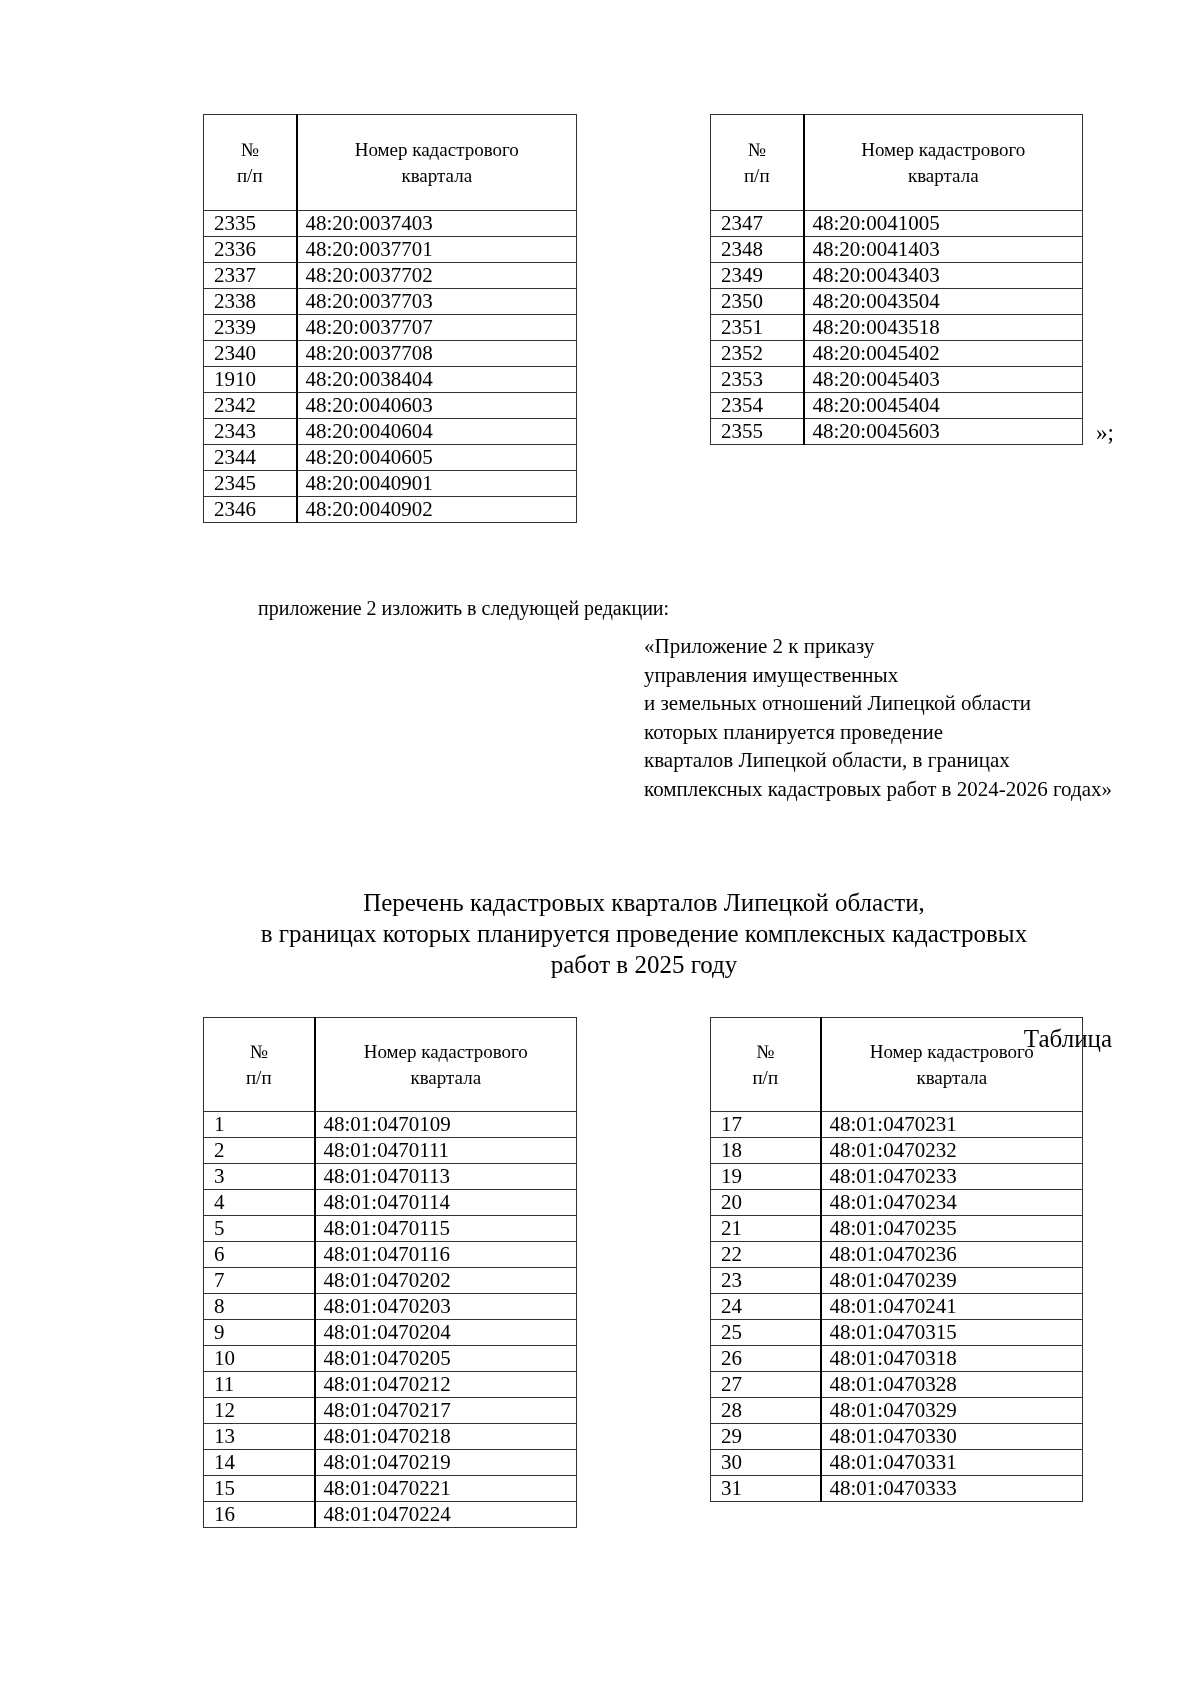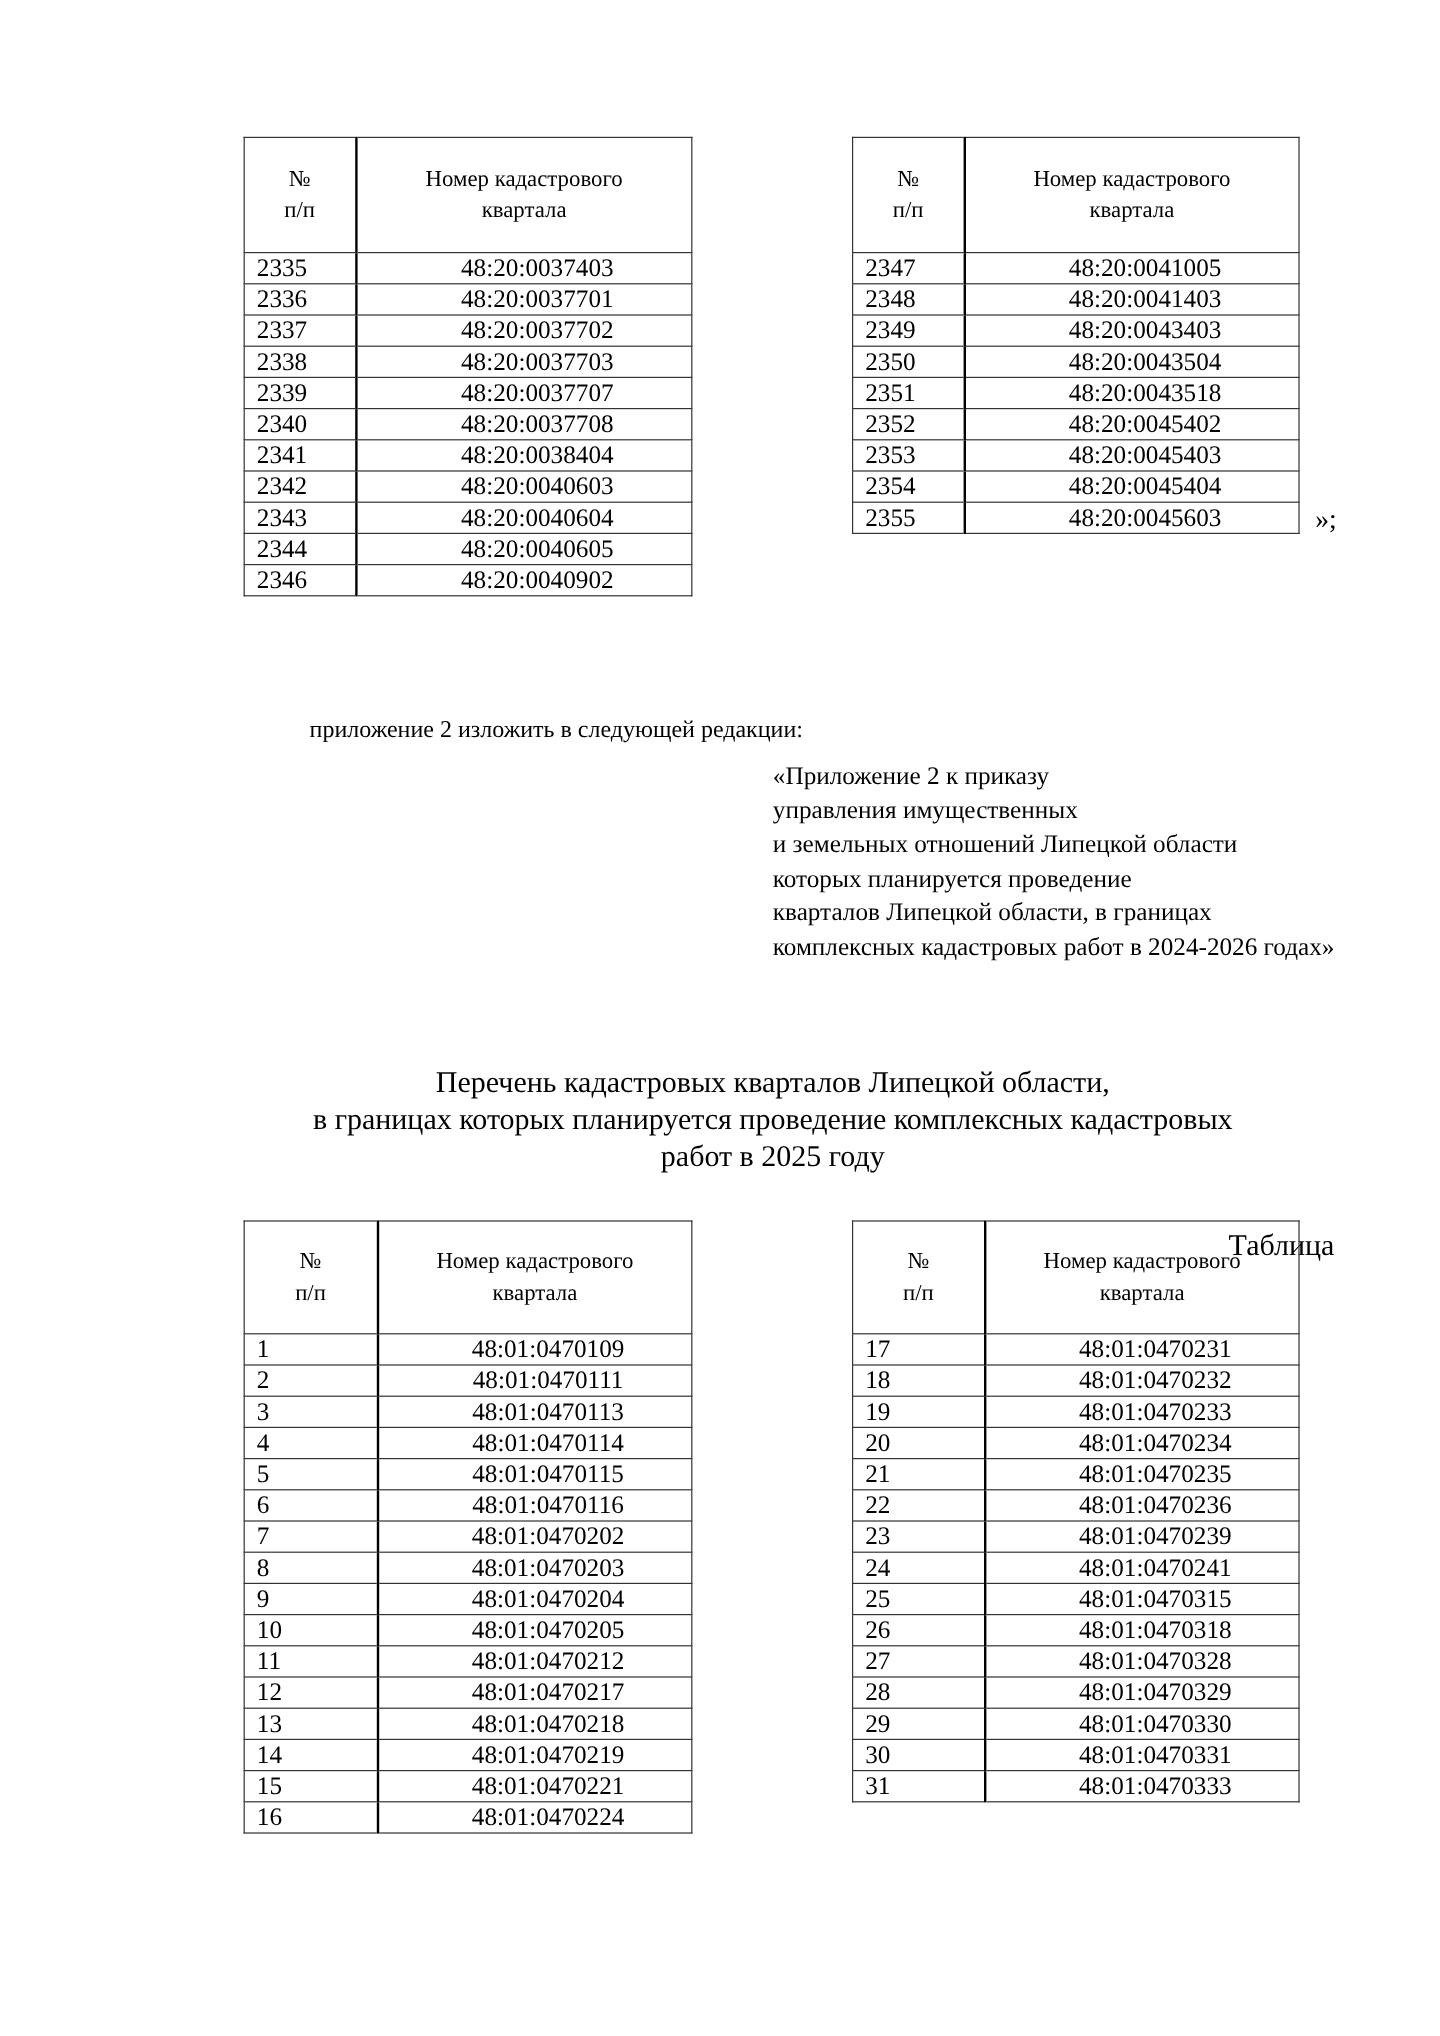--- a/index.html
+++ b/index.html
@@ -14,21 +14,21 @@
     .tbl td, .tbl th {
       border: 1px solid #333; padding: 0; font-weight: normal;
     }
     .tbl th {
       font-size: 19px; line-height: 26px; text-align: center; vertical-align: middle;
     }
     .tbl td {
       font-size: 21px; height: 25px; line-height: 25px; vertical-align: middle;
       padding-left: 10px; white-space: nowrap; overflow: hidden;
     }
-    .tbl td.c2 { padding-left: 22px; text-align: center; }
+    .tbl td.c2 { padding-left: 8px; }
     .tbl .col-divider { border-right: 2px solid #000; }
     .top-l { left: 203px; top: 114px; width: 374px; }
     .top-r { left: 710px; top: 114px; width: 373px; }
     .bot-l { left: 203px; top: 1017px; width: 374px; }
     .bot-r { left: 710px; top: 1017px; width: 373px; }
     .top-l th, .top-r th { height: 95px; }
     .bot-l th, .bot-r th { height: 93px; }
     .closing {
       position: absolute; left: 1096px; top: 420px; font-size: 23px;
     }
@@ -88,34 +88,38 @@
       </tr>
       <tr>
         <td class="col-divider">2339</td>
         <td class="c2">48:20:0037707</td>
       </tr>
       <tr>
         <td class="col-divider">2340</td>
         <td class="c2">48:20:0037708</td>
       </tr>
       <tr>
-        <td class="col-divider">2341</td>
+        <td class="col-divider">1910</td>
         <td class="c2">48:20:0038404</td>
       </tr>
       <tr>
         <td class="col-divider">2342</td>
         <td class="c2">48:20:0040603</td>
       </tr>
       <tr>
         <td class="col-divider">2343</td>
         <td class="c2">48:20:0040604</td>
       </tr>
       <tr>
         <td class="col-divider">2344</td>
         <td class="c2">48:20:0040605</td>
+      </tr>
+      <tr>
+        <td class="col-divider">2345</td>
+        <td class="c2">48:20:0040901</td>
       </tr>
       <tr>
         <td class="col-divider">2346</td>
         <td class="c2">48:20:0040902</td>
       </tr>
     </tbody>
 </table>
 
 <table class="tbl top-r">
   <colgroup>

